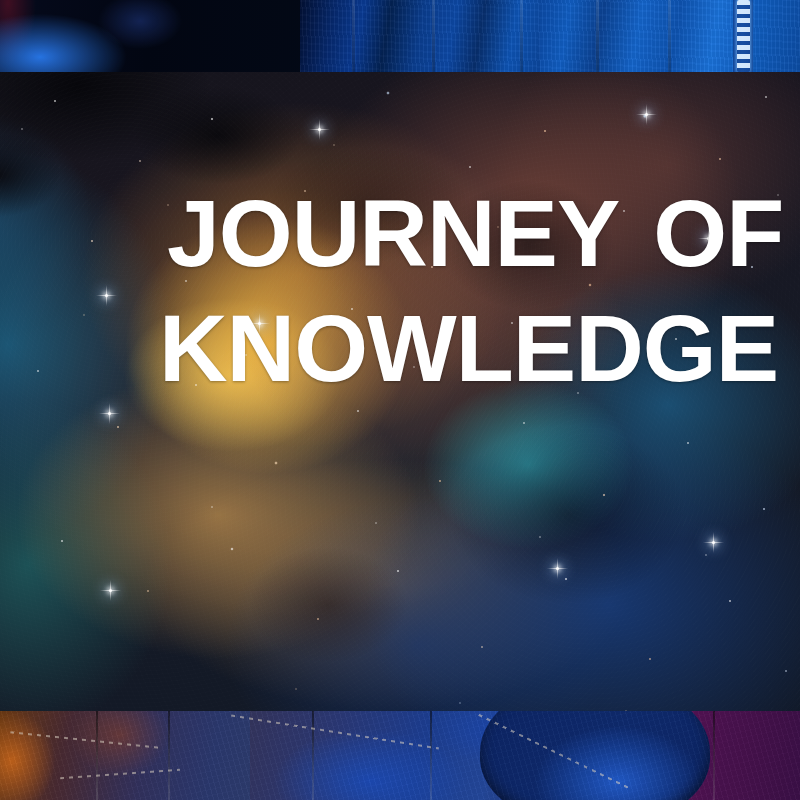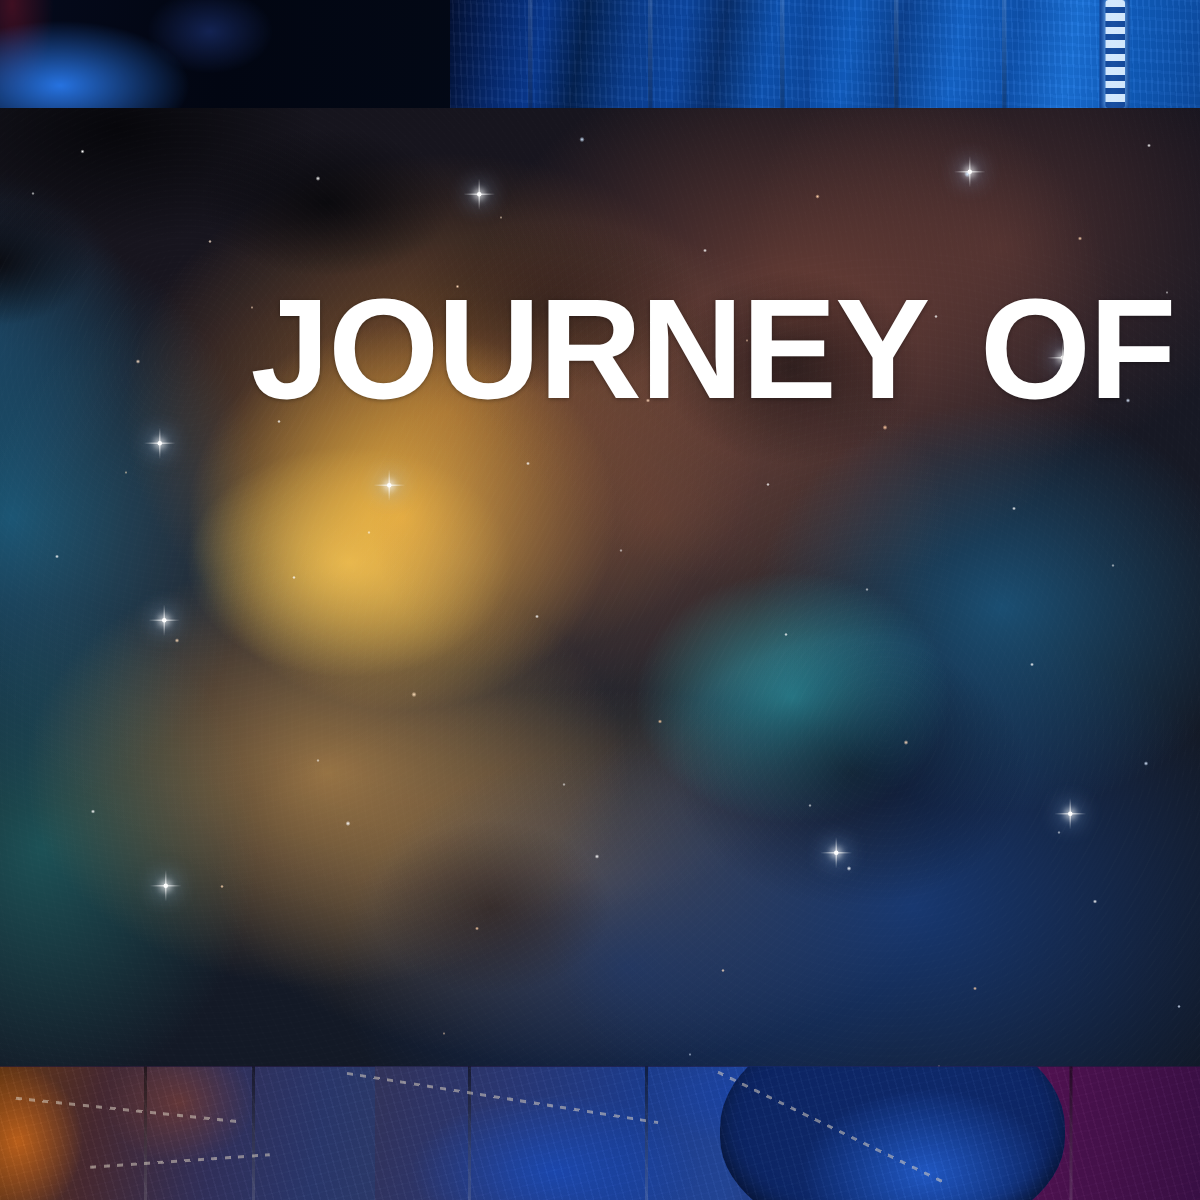--- a/index.html
+++ b/index.html
@@ -417,15 +417,16 @@
     <div class="bb-stitch" style="left:60px;  top:62px; width:120px; transform:rotate(-4deg);"></div>
     <div class="bb-stitch" style="left:230px; top:20px; width:210px; transform:rotate(9deg);"></div>
     <div class="bb-stitch" style="left:470px; top:40px; width:170px; transform:rotate(26deg);"></div>
     <div class="bb-weave"></div>
   </div>
 
   <div class="titlewrap">
     <div class="title-line title-line-1">
       <span>JOURNEY</span><span class="gap"></span><span>OF</span>
     </div>
+    <div class="title-line title-line-2">KNOWLEDGE</div>
   </div>
 
 </div>
 
 </body></html>

